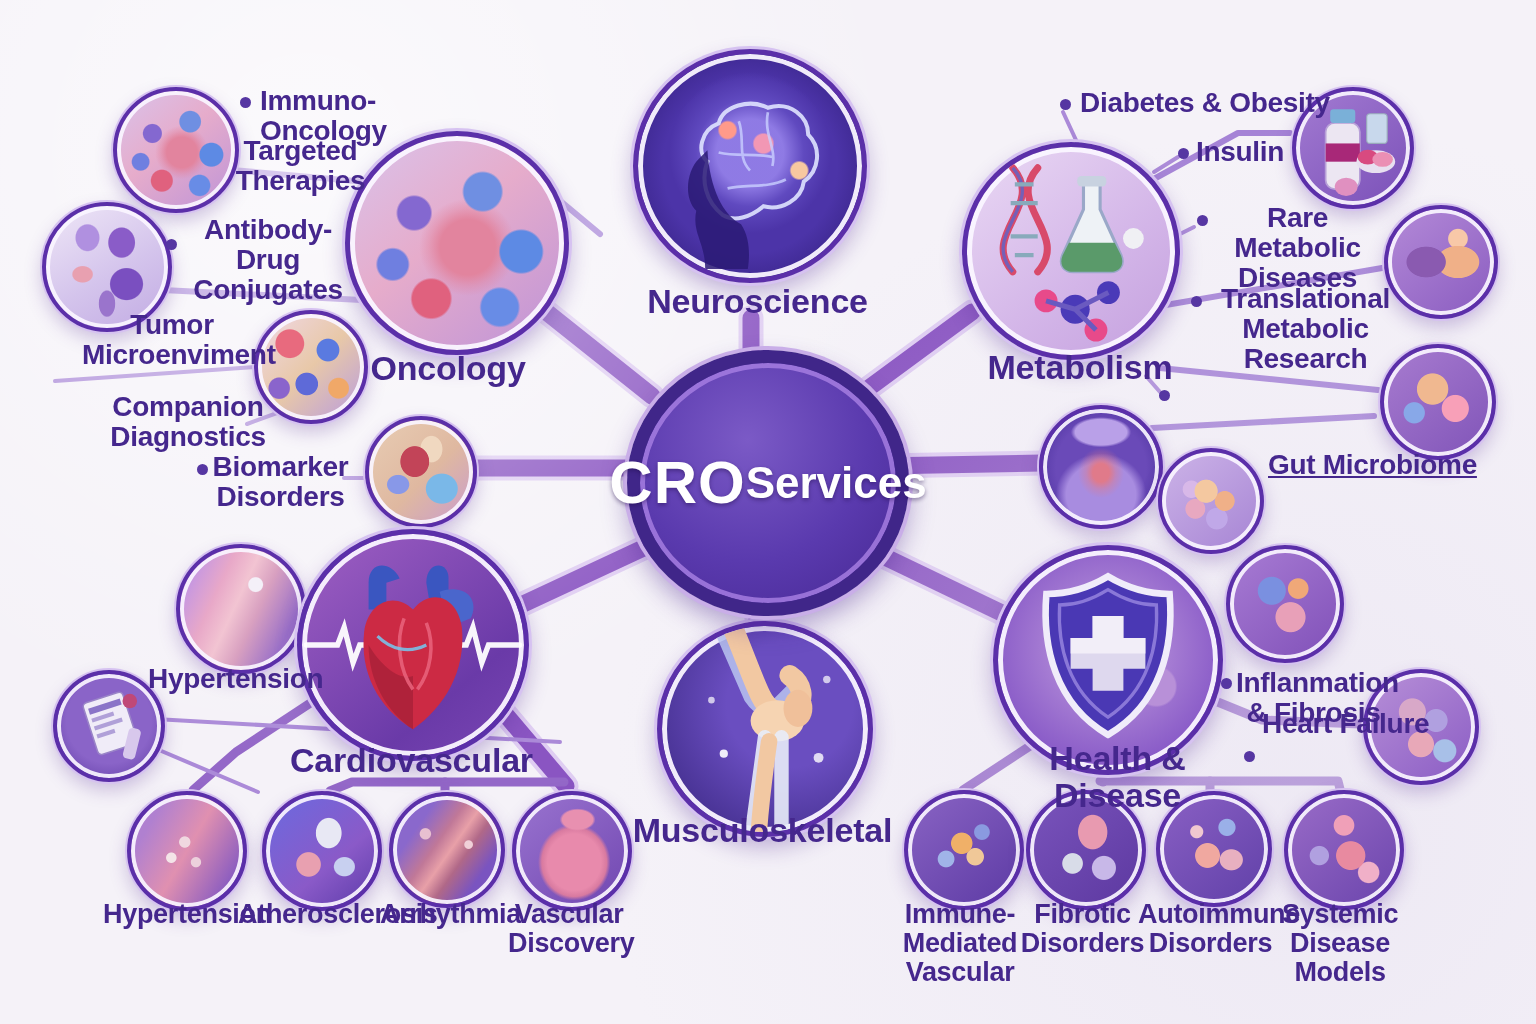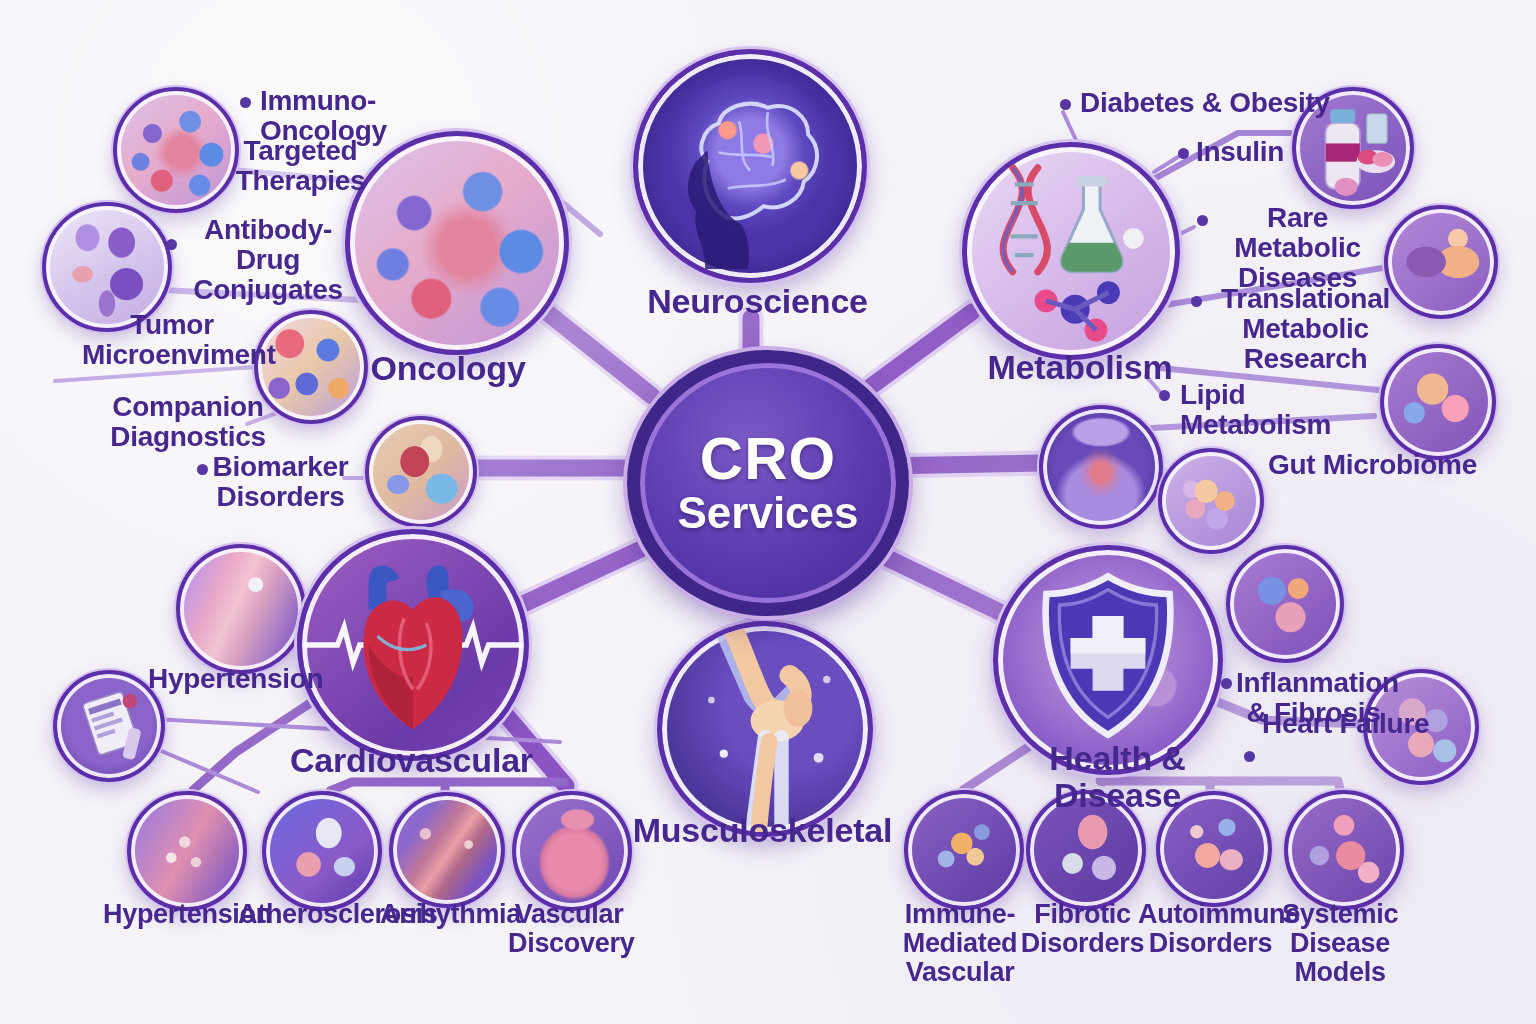--- a/index.html
+++ b/index.html
@@ -133,21 +133,21 @@
   .tex-systemic{background:
     radial-gradient(circle at 50% 28%, #f0a0b8 0 10%, transparent 11%),
     radial-gradient(ellipse at 56% 55%, #e88aa0 0 16%, transparent 17%),
     radial-gradient(circle at 28% 55%, #b0a0e0 0 9%, transparent 10%),
     radial-gradient(circle at 72% 70%, #f0b0c8 0 9%, transparent 10%),
     linear-gradient(140deg,#9a6cc8,#6a44ac);}
   
   #cro{position:absolute;left:627px;top:350px;width:256px;height:240px;border-radius:50%;
        background:radial-gradient(circle at 42% 32%, #7b5ac6, #5a3aae 55%, #4a2b98 92%);
        border:13px solid #402689;box-shadow:0 0 0 4px #c9aee8, inset 0 0 0 5px rgba(165,125,225,.85), 0 12px 26px rgba(70,35,140,.4);
-       z-index:3;display:flex;flex-direction:column;align-items:center;justify-content:center;color:#fff;}
+       z-index:3;display:flex;flex-direction:row;align-items:center;justify-content:center;color:#fff;}
   #cro .l1{font-size:60px;font-weight:bold;letter-spacing:1px;line-height:1;text-shadow:0 2px 4px rgba(30,10,70,.45);}
   #cro .l2{font-size:44px;font-weight:bold;line-height:1.1;text-shadow:0 2px 4px rgba(30,10,70,.45);}
   
   .lbl{position:absolute;color:#45278d;font-weight:bold;font-size:28px;line-height:1.08;
        text-align:center;z-index:4;letter-spacing:-0.3px;}
   .lbl.left{text-align:left;}
   .big{font-size:34px;letter-spacing:-0.2px;}
   .sm{font-size:27px;}
   .dot{position:absolute;width:11px;height:11px;border-radius:50%;background:#5636a2;z-index:4;}
 </style>
@@ -343,22 +343,21 @@
   <div class="lbl" style="left:208px;top:452px;width:145px;">Biomarker Disorders</div>
   <div class="lbl big" style="left:348px;top:350px;width:200px;">Oncology</div>
 
   <div class="lbl left" style="left:1080px;top:88px;width:250px;">Diabetes &amp; Obesity</div>
 
   <div class="lbl big" style="left:645px;top:283px;width:225px;">Neuroscience</div>
   <div class="lbl left" style="left:1196px;top:137px;width:120px;">Insulin</div>
   <div class="lbl" style="left:1205px;top:203px;width:185px;">Rare Metabolic Diseases</div>
   <div class="lbl" style="left:1198px;top:284px;width:215px;">Translational Metabolic Research</div>
   <div class="lbl big" style="left:985px;top:349px;width:190px;">Metabolism</div>
-  <div class="lbl left" style="left:1180px;top:380px;width:220px;">Lipid Metabolism</div>
-  <div class="lbl left" style="left:1268px;top:450px;width:210px;">Gut Microbiome</div>
+  <div class="lbl left" style="left:1268px;top:450px;width:210px;text-decoration:underline;">Gut Microbiome</div>
 
   <div class="lbl" style="left:148px;top:664px;width:150px;">Hypertension</div>
   <div class="lbl big" style="left:290px;top:742px;width:225px;">Cardiovascular</div>
   <div class="lbl sm" style="left:103px;top:900px;width:160px;">Hypertension</div>
   <div class="lbl sm" style="left:238px;top:900px;width:162px;">Atherosclerosis</div>
   <div class="lbl sm" style="left:380px;top:900px;width:130px;">Arrhythmia</div>
   <div class="lbl sm" style="left:508px;top:900px;width:122px;">Vascular Discovery</div>
 
   <div class="lbl big" style="left:630px;top:812px;width:265px;">Musculoskeletal</div>
 

